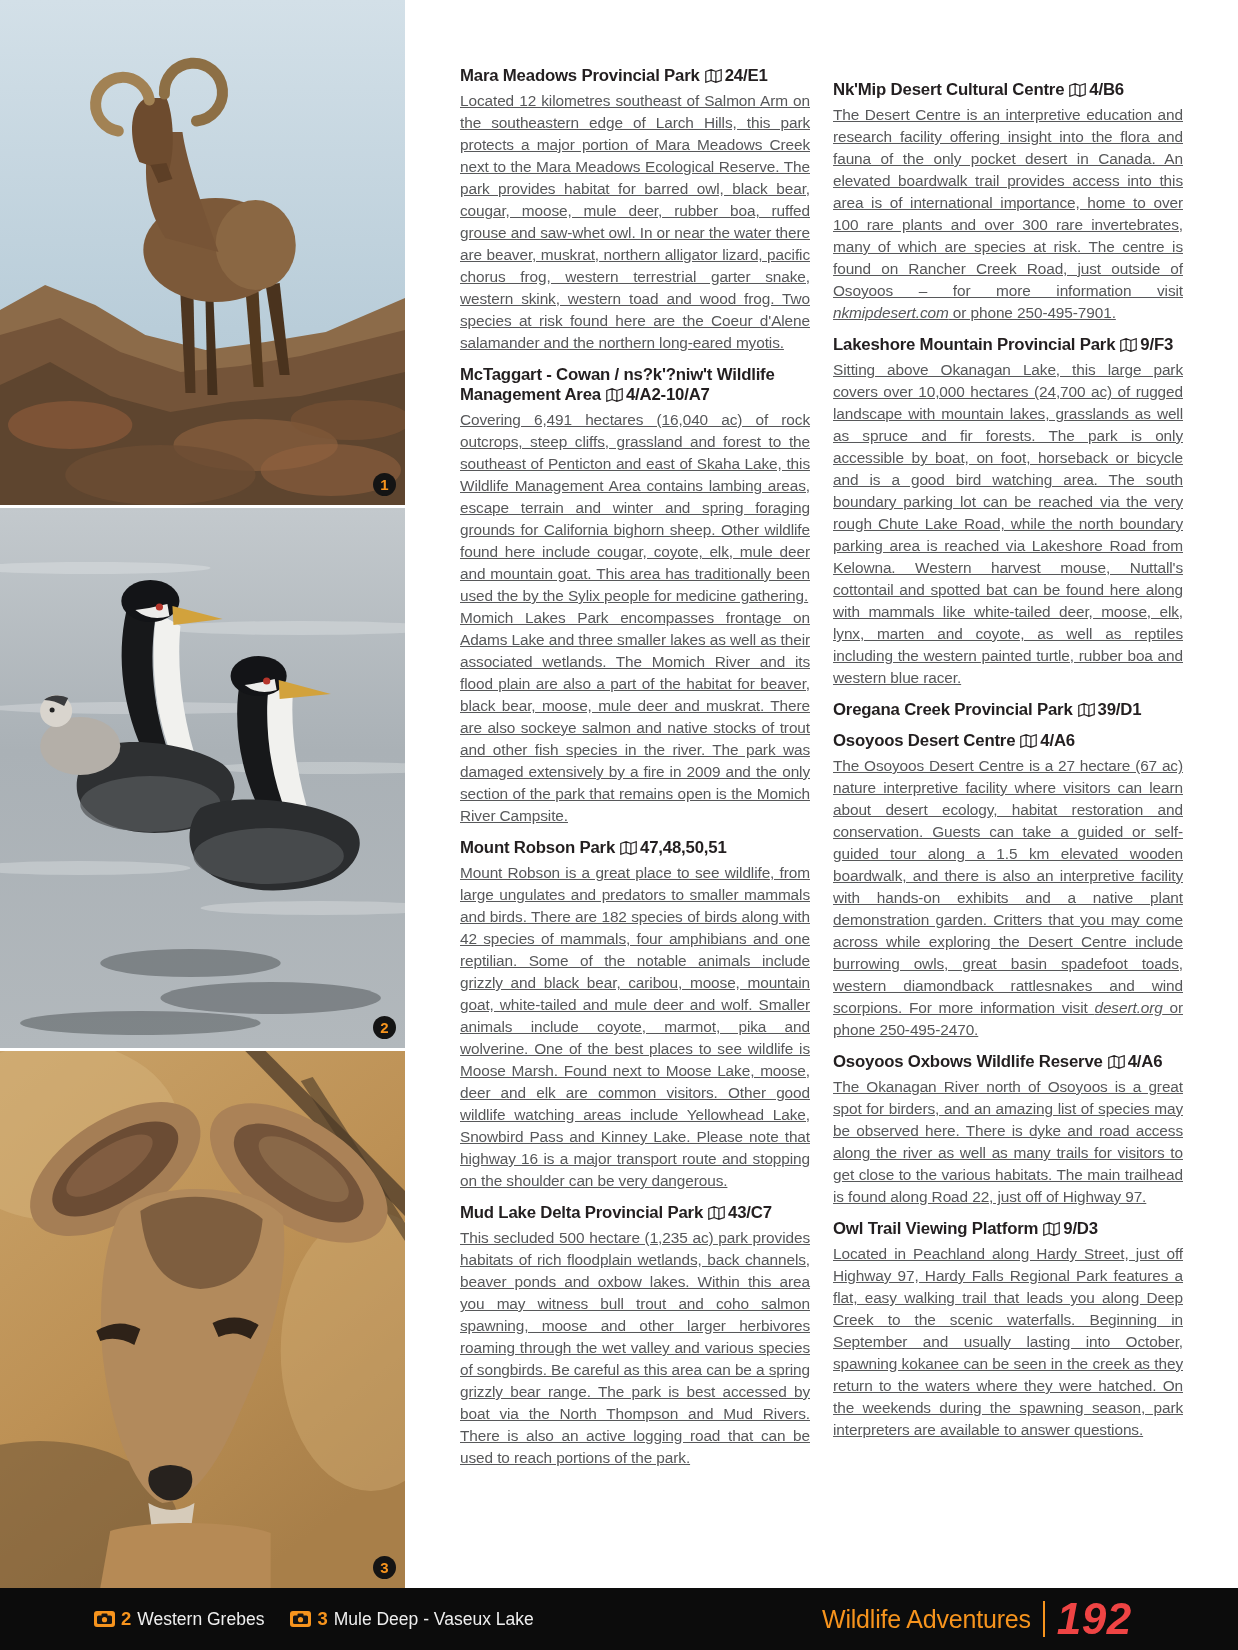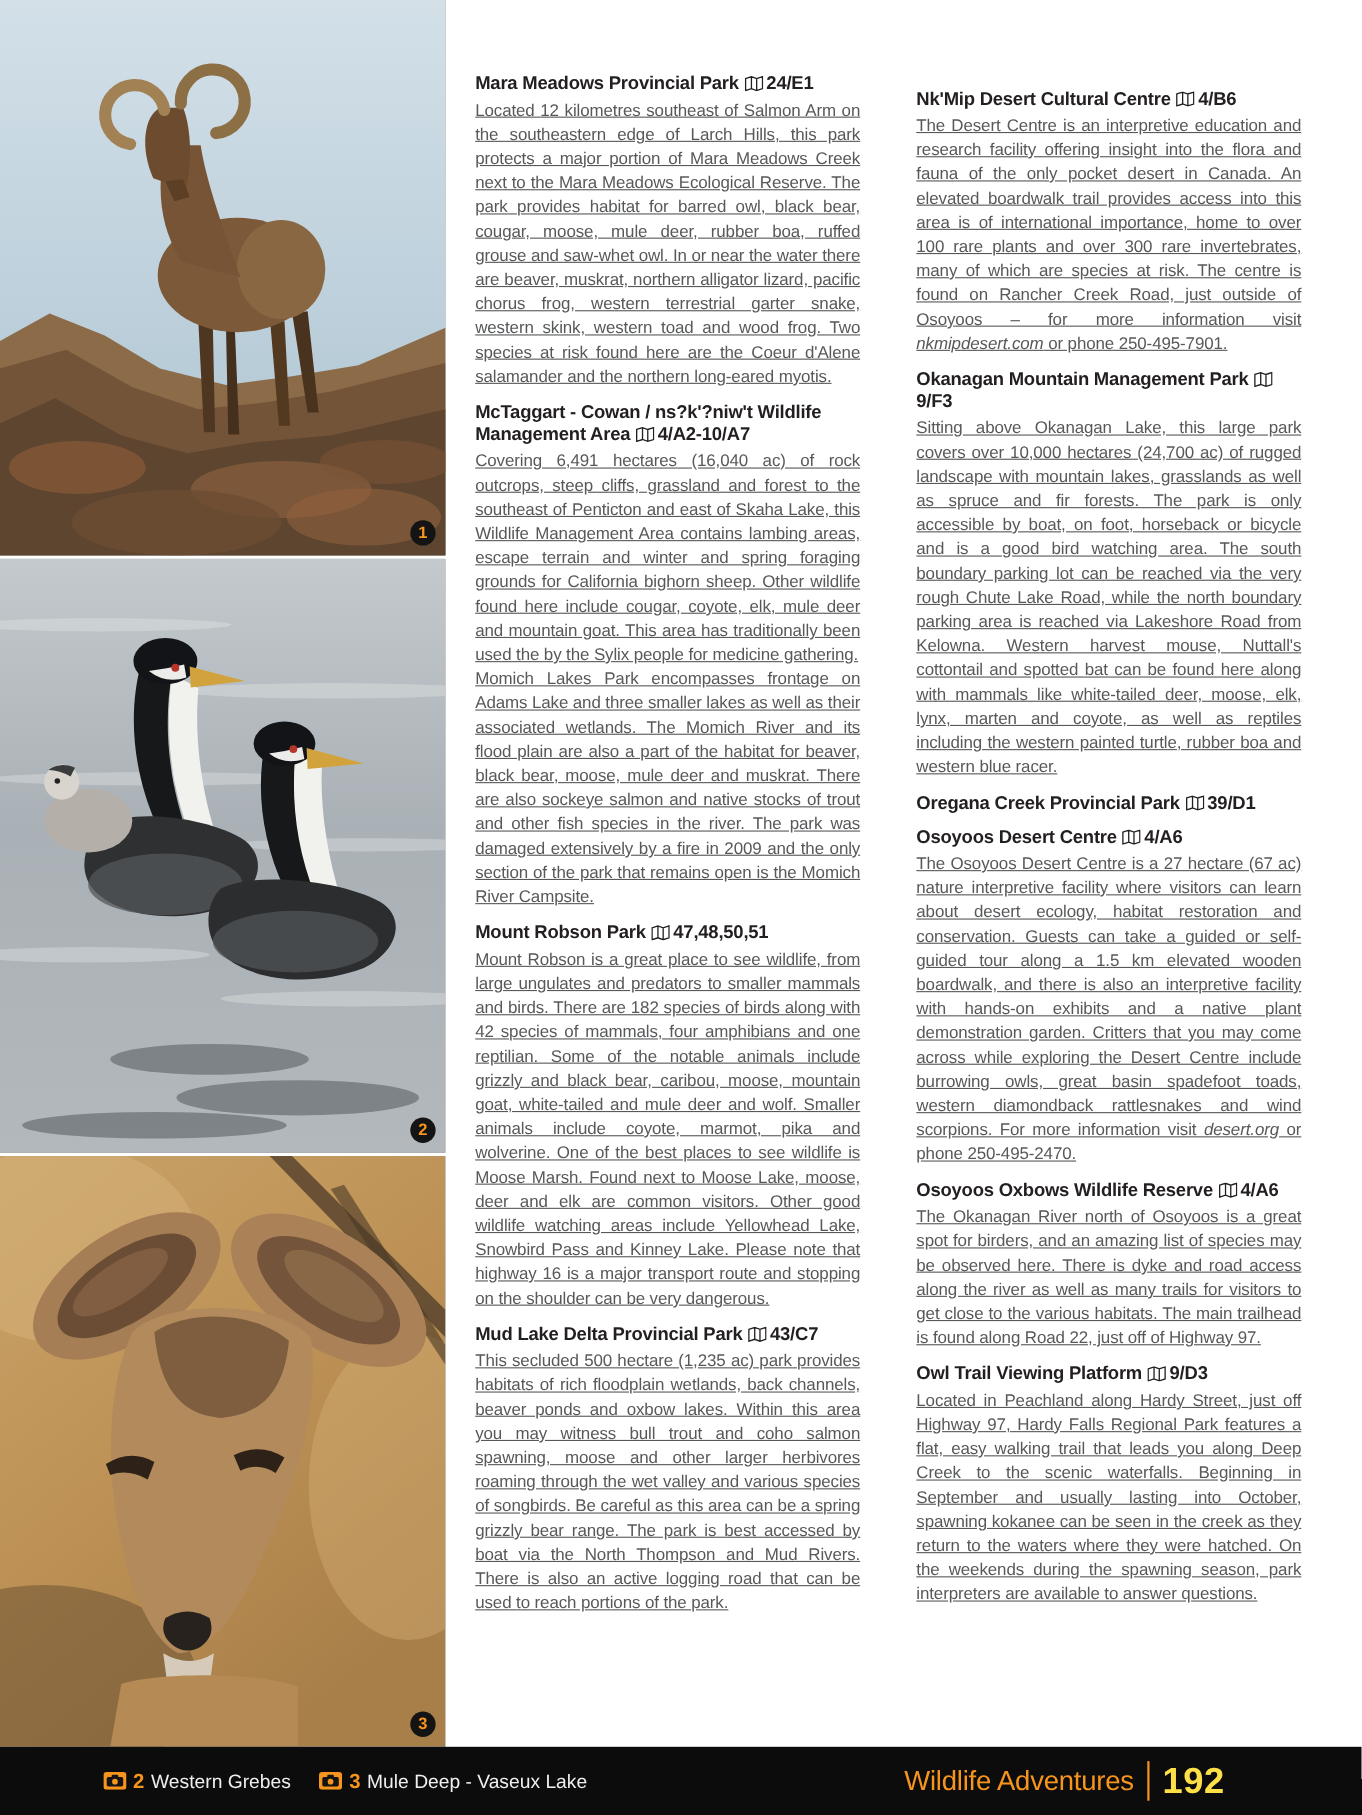--- a/index.html
+++ b/index.html
@@ -20,21 +20,21 @@
   .photo1{top:0;height:505px;}
   .photo2{top:508px;height:540px;}
   .photo3{top:1051px;height:537px;}
   .badge{
     position:absolute;right:9px;bottom:9px;width:23px;height:23px;border-radius:50%;
     background:#141414;color:var(--accent);font-weight:bold;font-size:15px;
     display:flex;align-items:center;justify-content:center;line-height:1;
   }
   
   .text-col{position:absolute;top:66px;width:350px;}
-  .col1{left:432px;}
+  .col1{left:460px;}
   .col2{left:833px;margin-top:14px;}
   .sec h3{
     font-size:16.8px;line-height:20px;font-weight:700;color:var(--heading);
     margin:11px 0 4px 0;letter-spacing:-0.2px;
   }
   .sec:first-child h3{margin-top:0;}
   .sec p{
     font-size:15.4px;line-height:22px;color:var(--body);
     text-align:justify;letter-spacing:-0.1px;text-decoration:underline;
   }
@@ -45,21 +45,21 @@
     position:absolute;left:0;top:1588px;width:1238px;height:62px;
     background:var(--footer_bg);
   }
   .captions{position:absolute;left:94px;top:0;height:62px;display:flex;align-items:center;gap:26px;}
   .cap{display:flex;align-items:center;gap:6px;color:#efefef;font-size:17.5px;}
   .cap .cam{display:inline-block;width:21px;height:16px;}
   .cap b{color:var(--accent);font-size:18.5px;}
   .brand-area{position:absolute;left:822px;top:0;height:62px;display:flex;align-items:center;gap:12px;}
   .brand{color:var(--accent);font-size:25px;letter-spacing:-0.2px;}
   .v-div{width:2px;height:36px;background:var(--accent);}
-  .pagenum{color:#fde047;font-size:33px;font-weight:bold;letter-spacing:0.5px;}
+  .pagenum{color:#ef4444;font-size:44px;font-weight:bold;letter-spacing:0.5px;font-style:italic;}
 </style>
 </head>
 <body>
 
 <div class="page">
 
   <figure class="photo photo1">
     <svg viewBox="0 0 404 505" preserveAspectRatio="none">
       <defs>
         <linearGradient id="sky1" x1="0" y1="0" x2="0" y2="1">
@@ -214,21 +214,21 @@
   </div>
 
   <div class="text-col col2">
     <section class="sec">
       <h3><span>Nk'Mip Desert Cultural Centre</span><svg class="map-icon" viewBox="0 0 24 20">
             <path d="M1,3.5 L8.6,1 L15.4,3.5 L23,1 L23,16.5 L15.4,19 L8.6,16.5 L1,19 Z M8.6,1 L8.6,16.5 M15.4,3.5 L15.4,19" fill="none" stroke="#231f20" stroke-width="1.7"></path>
           </svg><span class="ref">4/B6</span></h3>
       <p><span>The Desert Centre is an interpretive education and research facility offering insight into the flora and fauna of the only pocket desert in Canada. An elevated boardwalk trail provides access into this area is of international importance, home to over 100 rare plants and over 300 rare invertebrates, many of which are species at risk. The centre is found on Rancher Creek Road, just outside of Osoyoos – for more information visit </span><i>nkmipdesert.com</i><span> or phone 250-495-7901.</span></p>
     </section>
     <section class="sec">
-      <h3><span>Okanagan Mountain Management Park</span><svg class="map-icon" viewBox="0 0 24 20">
+      <h3><span>Lakeshore Mountain Provincial Park</span><svg class="map-icon" viewBox="0 0 24 20">
             <path d="M1,3.5 L8.6,1 L15.4,3.5 L23,1 L23,16.5 L15.4,19 L8.6,16.5 L1,19 Z M8.6,1 L8.6,16.5 M15.4,3.5 L15.4,19" fill="none" stroke="#231f20" stroke-width="1.7"></path>
           </svg><span class="ref">9/F3</span></h3>
       <p>Sitting above Okanagan Lake, this large park covers over 10,000 hectares (24,700 ac) of rugged landscape with mountain lakes, grasslands as well as spruce and fir forests. The park is only accessible by boat, on foot, horseback or bicycle and is a good bird watching area. The south boundary parking lot can be reached via the very rough Chute Lake Road, while the north boundary parking area is reached via Lakeshore Road from Kelowna. Western harvest mouse, Nuttall's cottontail and spotted bat can be found here along with mammals like white-tailed deer, moose, elk, lynx, marten and coyote, as well as reptiles including the western painted turtle, rubber boa and western blue racer.</p>
     </section>
     <section class="sec">
       <h3><span>Oregana Creek Provincial Park</span><svg class="map-icon" viewBox="0 0 24 20">
             <path d="M1,3.5 L8.6,1 L15.4,3.5 L23,1 L23,16.5 L15.4,19 L8.6,16.5 L1,19 Z M8.6,1 L8.6,16.5 M15.4,3.5 L15.4,19" fill="none" stroke="#231f20" stroke-width="1.7"></path>
           </svg><span class="ref">39/D1</span></h3>
     </section>
     <section class="sec">

